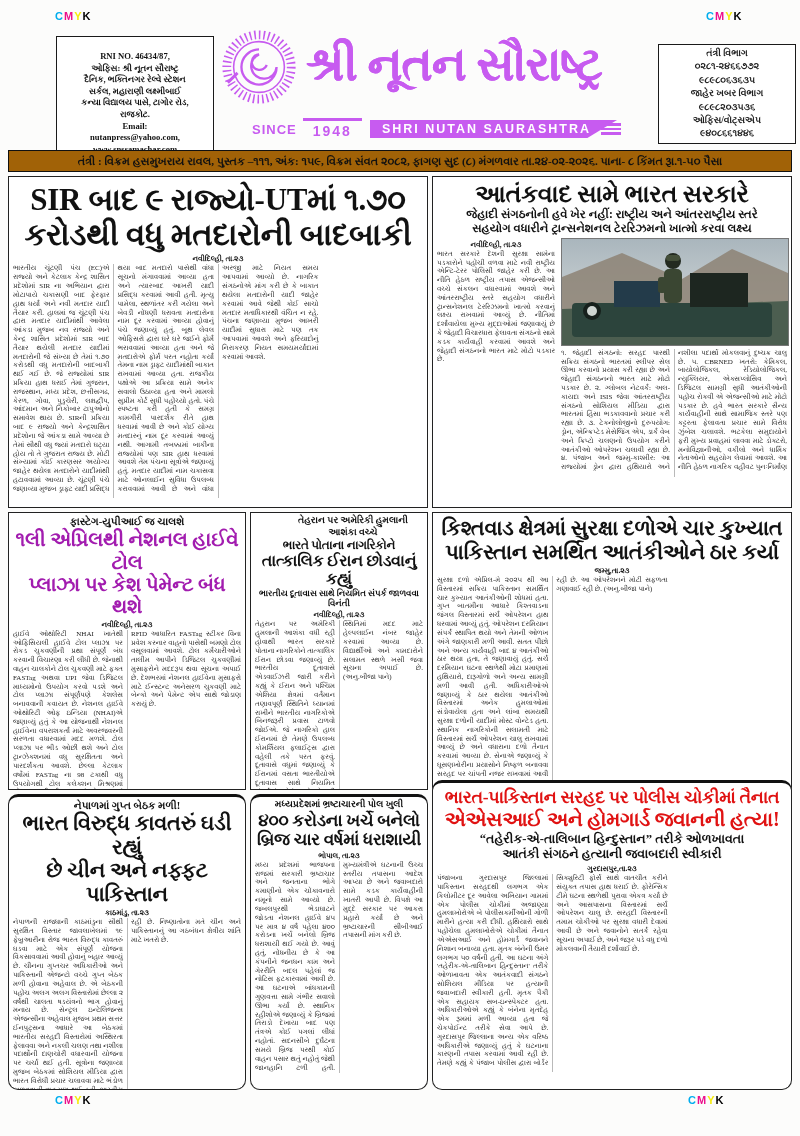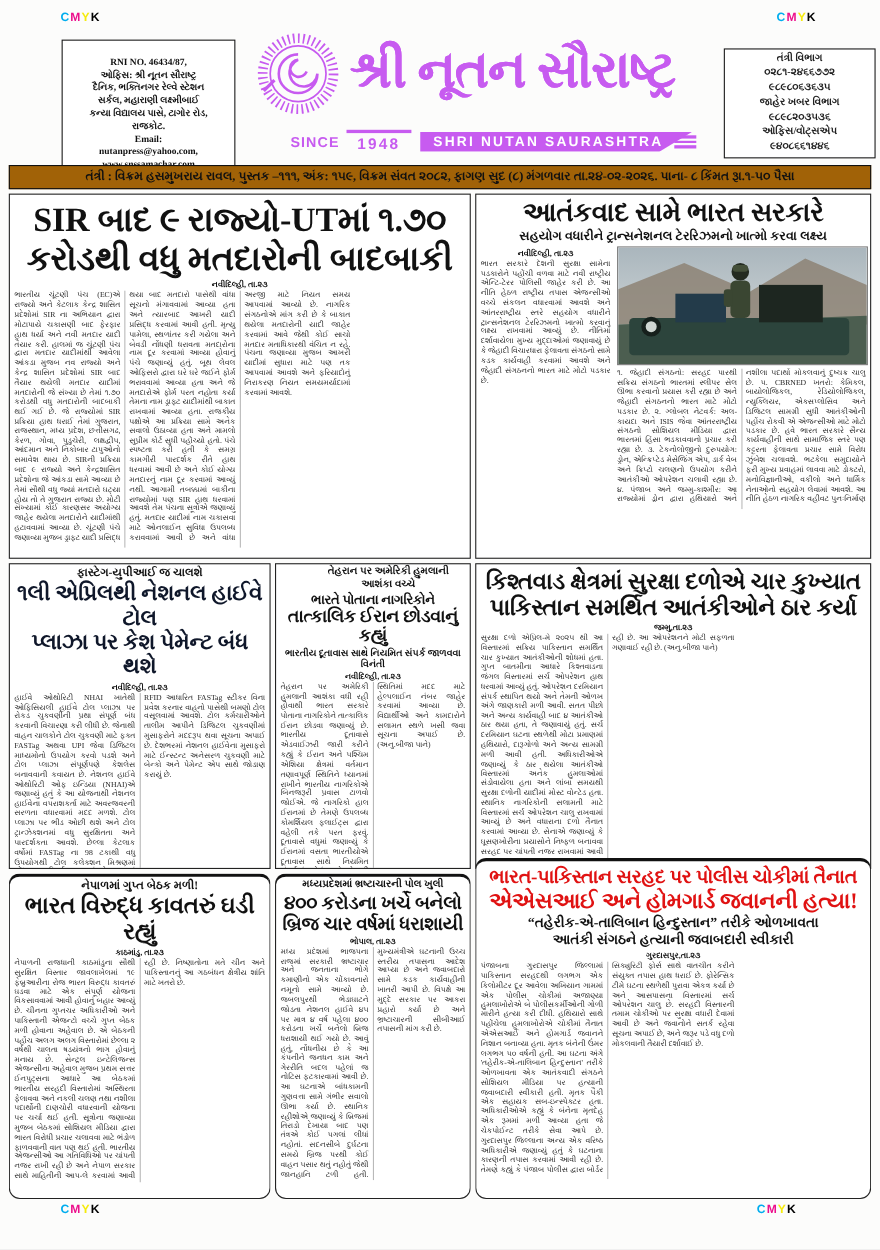--- a/index.html
+++ b/index.html
@@ -5,21 +5,21 @@
   html,body{margin:0;padding:0;background:#e8e8e8;}
   .page{position:relative;width:800px;height:1136px;background:#fcfcfb;margin:0 auto;overflow:hidden;
         font-family:"Liberation Serif","DejaVu Serif",serif;color:#111;}
   .mark{position:absolute;font-family:"Liberation Sans","DejaVu Sans",sans-serif;font-weight:bold;font-size:11px;letter-spacing:1px;}
   .mark .c{color:#00adee}.mark .m{color:#ec0f8c}.mark .y{color:#f5eb0c}.mark .k{color:#000}
   .box{position:absolute;border:1.6px solid #1a1a1a;background:#fff;}
   .infobox{width:156px;height:108px;left:56px;top:36px;text-align:center;font-weight:bold;
            font-size:8.6px;line-height:11.6px;padding-top:14px;}
   .contactbox{width:136px;height:96px;left:658px;top:44px;text-align:center;font-weight:bold;
            font-size:9.4px;line-height:13.4px;padding-top:2px;color:#222;}
-  .masthead{position:absolute;left:230px;top:26px;width:436px;height:120px;}
+  .masthead{position:absolute;left:218px;top:26px;width:436px;height:120px;}
   .mast-row{display:flex;align-items:flex-start;}
   .mast-title{font-size:47px;font-weight:800;color:#c75bf0;line-height:1.05;letter-spacing:-1px;
               margin-left:6px;margin-top:14px;white-space:nowrap;text-shadow:0 0 0 #c75bf0;}
   .mast-bottom{position:absolute;left:34px;top:92px;width:400px;display:flex;align-items:center;}
   .since{color:#c75bf0;font-family:"Liberation Sans","DejaVu Sans",sans-serif;font-weight:bold;font-size:13px;letter-spacing:1px;margin-right:6px;}
   .year-wrap{border-top:3px solid #c75bf0;padding-top:1px;margin-right:8px;}
   .year{color:#c75bf0;font-family:"Liberation Sans","DejaVu Sans",sans-serif;font-weight:bold;font-size:14px;letter-spacing:2px;padding:0 10px;}
   .strip{background:#c75bf0;color:#fff;font-family:"Liberation Sans","DejaVu Sans",sans-serif;
          font-weight:bold;font-size:12.5px;letter-spacing:2px;padding:2px 26px 2px 12px;
          clip-path:polygon(0 0,100% 0,88% 100%,0 100%);}
@@ -30,21 +30,21 @@
   .story{position:absolute;border:1px solid #222;background:#fff;box-sizing:border-box;padding:2px 4px;overflow:hidden;}
   .story.heavy{border-top:3px solid #111;border-radius:10px;}
   .kicker{text-align:center;font-weight:bold;font-size:10.5px;line-height:1.25;}
   .hl{font-weight:800;text-align:center;line-height:1.12;letter-spacing:-0.3px;}
   .hl-sir{font-size:31px;white-space:nowrap;}
   .hl-terror{font-size:24px;white-space:nowrap;}
   .sub{font-weight:bold;text-align:center;line-height:1.2;}
   .dl{font-weight:bold;text-align:center;font-size:7.4px;margin:2px 0 1px;}
   .body-txt{font-size:7px;line-height:1.26;text-align:justify;color:#1c1c1c;
             column-gap:8px;column-rule:1px solid #b9b9b9;overflow:hidden;column-fill:auto;}
-  .mag{color:#0f172a;}
+  .mag{color:#a21caf;}
   .red{color:#e01212;}
   .photo{width:100%;display:block;border:1px solid #777;}
   .terror-cols{display:flex;gap:6px;}
 </style>
 </head>
 <body>
 
 <div class="page">
 
   <div class="mark" style="left:55px;top:10px;"><span class="c">C</span><span class="m">M</span><span class="y">Y</span><span class="k">K</span></div>
@@ -100,20 +100,21 @@
 
   <div class="story" style="left:8px;top:176px;width:420px;height:332px;">
     <div class="hl hl-sir" style="margin-top:4px;">SIR બાદ ૯ રાજ્યો-UTમાં ૧.૭૦</div>
     <div class="hl hl-sir">કરોડથી વધુ મતદારોની બાદબાકી</div>
     <div class="dl">નવીદિલ્હી, તા.૨૩</div>
     <div class="body-txt" style="column-count:4;height:234px;">ભારતીય ચૂંટણી પંચ (EC)એ રાજ્યો અને કેટલાક કેન્દ્ર શાસિત પ્રદેશોમાં SIR ના અભિયાન દ્વારા મોટાપાયે ચકાસણી બાદ ફેરફાર હાથ ધર્યા અને નવી મતદાર યાદી તૈયાર કરી. હાલમાં જ ચૂંટણી પંચ દ્વારા મતદાર યાદીમાંથી આવેલા આંકડા મુજબ નવ રાજ્યો અને કેન્દ્ર શાસિત પ્રદેશોમાં SIR બાદ તૈયાર થયેલી મતદાર યાદીમાં મતદારોની જે સંખ્યા છે તેમાં ૧.૭૦ કરોડથી વધુ મતદારોની બાદબાકી થઈ ગઈ છે. જે રાજ્યોમાં SIR પ્રક્રિયા હાથ ધરાઈ તેમાં ગુજરાત, રાજસ્થાન, મધ્ય પ્રદેશ, છત્તીસગઢ, કેરળ, ગોવા, પુડુચેરી, લક્ષદ્વીપ, આંદમાન અને નિકોબાર ટાપુઓનો સમાવેશ થાય છે. SIRની પ્રક્રિયા બાદ ૯ રાજ્યો અને કેન્દ્રશાસિત પ્રદેશોના જે આંકડા સામે આવ્યા છે તેમાં સૌથી વધુ જ્યાં મતદારો ઘટ્યા હોય તો તે ગુજરાત રાજ્ય છે. મોટી સંખ્યામાં કોઈ કારણસર અયોગ્ય જાહેર થયેલા મતદારોને યાદીમાંથી હટાવવામાં આવ્યા છે. ચૂંટણી પંચે જણાવ્યા મુજબ ડ્રાફ્ટ યાદી પ્રસિદ્ધ થયા બાદ મતદારો પાસેથી વાંધા સૂચનો મંગાવવામાં આવ્યા હતા અને ત્યારબાદ આખરી યાદી પ્રસિદ્ધ કરવામાં આવી હતી. મૃત્યુ પામેલા, સ્થળાંતર કરી ગયેલા અને બેવડી નોંધણી ધરાવતા મતદારોના નામ દૂર કરવામાં આવ્યા હોવાનું પંચે જણાવ્યું હતું. બૂથ લેવલ ઓફિસરો દ્વારા ઘરે ઘરે જઈને ફોર્મ ભરાવવામાં આવ્યા હતા અને જે મતદારોએ ફોર્મ પરત નહોતા કર્યા તેમના નામ ડ્રાફ્ટ યાદીમાંથી બાકાત રાખવામાં આવ્યા હતા. રાજકીય પક્ષોએ આ પ્રક્રિયા સામે અનેક સવાલો ઉઠાવ્યા હતા અને મામલો સુપ્રીમ કોર્ટ સુધી પહોંચ્યો હતો. પંચે સ્પષ્ટતા કરી હતી કે સમગ્ર કામગીરી પારદર્શક રીતે હાથ ધરવામાં આવી છે અને કોઈ યોગ્ય મતદારનું નામ દૂર કરવામાં આવ્યું નથી. આગામી તબક્કામાં બાકીના રાજ્યોમાં પણ SIR હાથ ધરવામાં આવશે તેમ પંચના સૂત્રોએ જણાવ્યું હતું. મતદાર યાદીમાં નામ ચકાસવા માટે ઓનલાઈન સુવિધા ઉપલબ્ધ કરાવવામાં આવી છે અને વાંધા અરજી માટે નિયત સમય આપવામાં આવ્યો છે. નાગરિક સંગઠનોએ માંગ કરી છે કે બાકાત થયેલા મતદારોની યાદી જાહેર કરવામાં આવે જેથી કોઈ સાચો મતદાર મતાધિકારથી વંચિત ન રહે. પંચના જણાવ્યા મુજબ આખરી યાદીમાં સુધારા માટે પણ તક આપવામાં આવશે અને ફરિયાદોનું નિરાકરણ નિયત સમયમર્યાદામાં કરવામાં આવશે.</div>
   </div>
 
   <div class="story" style="left:432px;top:176px;width:360px;height:332px;">
     <div class="hl hl-terror" style="margin-top:2px;">આતંકવાદ સામે ભારત સરકારે</div>
+    <div class="sub" style="font-size:11.6px;">જેહાદી સંગઠનોની હવે ખેર નહીં: રાષ્ટ્રીય અને આંતરરાષ્ટ્રીય સ્તરે</div>
     <div class="sub" style="font-size:11.6px;">સહયોગ વધારીને ટ્રાન્સનેશનલ ટેરરિઝમનો ખાત્મો કરવા લક્ષ્ય</div>
     <div class="terror-cols" style="margin-top:2px;">
       <div style="width:118px;">
         <div class="dl">નવીદિલ્હી, તા.૨૩</div>
         <div class="body-txt" style="column-count:1;height:236px;">ભારત સરકારે દેશની સુરક્ષા સામેના પડકારોને પહોંચી વળવા માટે નવી રાષ્ટ્રીય એન્ટિ-ટેરર પોલિસી જાહેર કરી છે. આ નીતિ હેઠળ રાષ્ટ્રીય તપાસ એજન્સીઓ વચ્ચે સંકલન વધારવામાં આવશે અને આંતરરાષ્ટ્રીય સ્તરે સહયોગ વધારીને ટ્રાન્સનેશનલ ટેરરિઝમનો ખાત્મો કરવાનું લક્ષ્ય રાખવામાં આવ્યું છે. નીતિમાં દર્શાવાયેલા મુખ્ય મુદ્દાઓમાં જણાવાયું છે કે જેહાદી વિચારધારા ફેલાવતા સંગઠનો સામે કડક કાર્યવાહી કરવામાં આવશે અને જેહાદી સંગઠનનો ભારત માટે મોટો પડકાર છે.</div>
       </div>
       <div style="width:226px;">
         <svg class="photo" viewBox="0 0 226 106" height="106">
           <defs>
               <linearGradient id="sky" x1="0" y1="0" x2="0" y2="1">
@@ -161,20 +162,21 @@
   <div class="story" style="left:432px;top:512px;width:360px;height:278px;">
     <div class="hl" style="font-size:21px;margin-top:2px;">કિશ્તવાડ ક્ષેત્રમાં સુરક્ષા દળોએ ચાર કુખ્યાત</div>
     <div class="hl" style="font-size:21px;">પાકિસ્તાન સમર્થિત આતંકીઓને ઠાર કર્યા</div>
     <div class="dl">જમ્મુ,તા.૨૩</div>
     <div class="body-txt" style="column-count:3;height:204px;">સુરક્ષા દળો એપ્રિલ-મે ૨૦૨૫ થી આ વિસ્તારમાં સક્રિય પાકિસ્તાન સમર્થિત ચાર કુખ્યાત આતંકીઓની શોધમાં હતા. ગુપ્ત બાતમીના આધારે કિશ્તવાડના જંગલ વિસ્તારમાં સર્ચ ઓપરેશન હાથ ધરવામાં આવ્યું હતું. ઓપરેશન દરમિયાન સંપર્ક સ્થાપિત થયો અને તેમની ઓળખ અંગે જાણકારી મળી આવી. સતત પીછો અને અન્ય કાર્યવાહી બાદ ૪ આતંકીઓ ઠાર થયા હતા, તે જણાવાયું હતું. સર્ચ દરમિયાન ઘટના સ્થળેથી મોટા પ્રમાણમાં હથિયારો, દારૂગોળો અને અન્ય સામગ્રી મળી આવી હતી. અધિકારીઓએ જણાવ્યું કે ઠાર થયેલા આતંકીઓ વિસ્તારમાં અનેક હુમલાઓમાં સંડોવાયેલા હતા અને લાંબા સમયથી સુરક્ષા દળોની યાદીમાં મોસ્ટ વોન્ટેડ હતા. સ્થાનિક નાગરિકોની સલામતી માટે વિસ્તારમાં સર્ચ ઓપરેશન ચાલુ રાખવામાં આવ્યું છે અને વધારાના દળો તૈનાત કરવામાં આવ્યા છે. સેનાએ જણાવ્યું કે ઘૂસણખોરીના પ્રયાસોને નિષ્ફળ બનાવવા સરહદ પર ચાંપતી નજર રાખવામાં આવી રહી છે. આ ઓપરેશનને મોટી સફળતા ગણાવાઈ રહી છે. (અનુ.બીજા પાને)</div>
   </div>
 
   <div class="story heavy" style="left:8px;top:794px;width:238px;height:296px;">
     <div class="kicker">નેપાળમાં ગુપ્ત બેઠક મળી!</div>
     <div class="hl" style="font-size:21px;">ભારત વિરુદ્ધ કાવતરું ઘડી રહ્યું</div>
+    <div class="hl" style="font-size:21px;">છે ચીન અને નફ્ફટ પાકિસ્તાન</div>
     <div class="dl">કાઠમાંડુ, તા.૨૩</div>
     <div class="body-txt" style="column-count:2;height:204px;">નેપાળની રાજધાની કાઠમાંડુના સૌથી સુરક્ષિત વિસ્તાર જાવલાખેલમાં ૧૯ ફેબ્રુઆરીના રોજ ભારત વિરુદ્ધ કાવતરું ઘડવા માટે એક સંપૂર્ણ યોજના વિકસાવવામાં આવી હોવાનું બહાર આવ્યું છે. ચીનના ગુપ્તચર અધિકારીઓ અને પાકિસ્તાની એજન્ટો વચ્ચે ગુપ્ત બેઠક મળી હોવાના અહેવાલ છે. એ બેઠકની પહોંચ અલગ અલગ વિસ્તારોમાં છેલ્લા ૨ વર્ષથી ચાલતા ષડયંત્રનો ભાગ હોવાનું મનાય છે. સેન્ટ્રલ ઇન્ટેલિજન્સ એજન્સીના અહેવાલ મુજબ પ્રથમ સત્તર ઈનપુટ્સના આધારે આ બેઠકમાં ભારતીય સરહદી વિસ્તારોમાં અસ્થિરતા ફેલાવવા અને નકલી ચલણ તથા નશીલા પદાર્થોની દાણચોરી વધારવાની યોજના પર ચર્ચા થઈ હતી. સૂત્રોના જણાવ્યા મુજબ બેઠકમાં સોશિયલ મીડિયા દ્વારા ભારત વિરોધી પ્રચાર ચલાવવા માટે ભંડોળ ફાળવવાની વાત પણ થઈ હતી. ભારતીય એજન્સીઓ આ ગતિવિધિઓ પર ચાંપતી નજર રાખી રહી છે અને નેપાળ સરકાર સાથે માહિતીની આપ-લે કરવામાં આવી રહી છે. નિષ્ણાતોના મતે ચીન અને પાકિસ્તાનનું આ ગઠબંધન ક્ષેત્રીય શાંતિ માટે ખતરો છે.</div>
   </div>
 
   <div class="story heavy" style="left:250px;top:794px;width:178px;height:296px;">
     <div class="kicker" style="font-size:9.4px;">મધ્યપ્રદેશમાં ભ્રષ્ટાચારની પોલ ખુલી</div>
     <div class="hl" style="font-size:17px;">૪૦૦ કરોડના ખર્ચે બનેલો</div>
     <div class="hl" style="font-size:17px;">બ્રિજ ચાર વર્ષમાં ધરાશાયી</div>
     <div class="dl">ભોપાલ, તા.૨૩</div>
     <div class="body-txt" style="column-count:2;height:212px;">મધ્ય પ્રદેશમાં ભાજપના રાજમાં સરકારી ભ્રષ્ટાચાર અને જનતાના ભોગે કમાણીનો એક ચોંકાવનારો નમૂનો સામે આવ્યો છે. જબલપુરથી ભેડાઘાટને જોડતા નેશનલ હાઈવે ૪૫ પર માત્ર ૪ વર્ષ પહેલા ૪૦૦ કરોડના ખર્ચે બનેલો બ્રિજ ધરાશાયી થઈ ગયો છે. આવું હતું, નોંધનીય છે કે આ કંપનીને જનધન કામ અને ગેરરીતિ બદલ પહેલાં જ નોટિસ ફટકારવામાં આવી છે. આ ઘટનાએ બાંધકામની ગુણવત્તા સામે ગંભીર સવાલો ઊભા કર્યા છે. સ્થાનિક રહીશોએ જણાવ્યું કે બ્રિજમાં તિરાડો દેખાયા બાદ પણ તંત્રએ કોઈ પગલાં લીધાં નહોતાં. સદનસીબે દુર્ઘટના સમયે બ્રિજ પરથી કોઈ વાહન પસાર થતું નહોતું જેથી જાનહાનિ ટળી હતી. મુખ્યમંત્રીએ ઘટનાની ઉચ્ચ સ્તરીય તપાસના આદેશ આપ્યા છે અને જવાબદારો સામે કડક કાર્યવાહીની ખાતરી આપી છે. વિપક્ષે આ મુદ્દે સરકાર પર આકરા પ્રહારો કર્યા છે અને ભ્રષ્ટાચારની સીબીઆઈ તપાસની માંગ કરી છે.</div>

